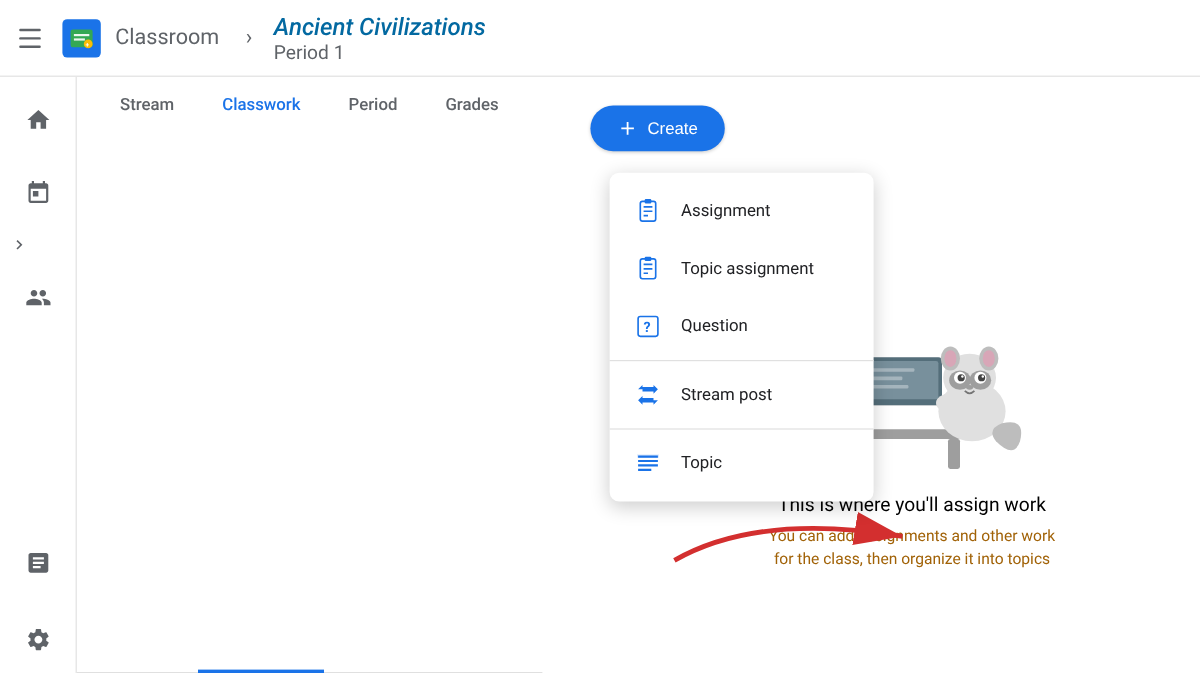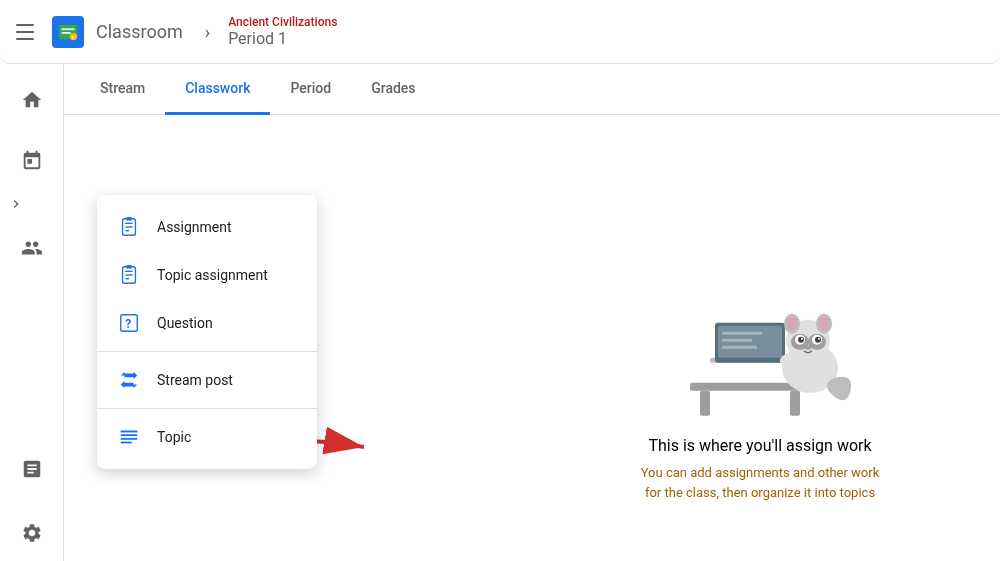--- a/index.html
+++ b/index.html
@@ -16,21 +16,20 @@
     
     .header {
       height: 64px;
       background: #fff;
       border-bottom: 1px solid #e0e0e0;
       display: flex;
       align-items: center;
       padding: 0 16px;
       gap: 12px;
       flex-shrink: 0;
-      border-radius: 10px;
     }
     .hamburger-icon {
       width: 24px;
       height: 24px;
       display: flex;
       flex-direction: column;
       justify-content: center;
       gap: 5px;
       cursor: pointer;
     }
@@ -64,23 +63,24 @@
     .header-breadcrumb-arrow {
       color: #5f6368;
       font-size: 18px;
       margin: 0 6px;
     }
     .header-class-info {
       display: flex;
       flex-direction: column;
     }
     .header-class-name {
-      font-size: 12px;
-      color: #b91c1c;
+      font-size: 20px;
+      color: #0369a1;
       font-weight: 500;
+      font-style: italic;
     }
     .header-class-period {
       font-size: 16px;
       color: #5f6368;
     }
 
     
     .main-layout {
       display: flex;
       flex: 1;
@@ -118,21 +118,21 @@
     }
     .sidebar-icon svg {
       width: 22px;
       height: 22px;
     }
 
     
     .content {
       flex: 1;
       display: flex;
-      flex-direction: column;
+      flex-direction: row;
       overflow: hidden;
       position: relative;
       justify-content: center;
     }
 
     
     .tabs {
       display: flex;
       border-bottom: 1px solid #e0e0e0;
       padding: 0 16px;
@@ -177,21 +177,21 @@
       cursor: pointer;
       position: relative;
       z-index: 10;
       box-shadow: 0 1px 3px rgba(0,0,0,0.2);
     }
 
     
     .dropdown-menu {
       position: absolute;
       top: 80px;
-      left: 33px;
+      left: 56px;
       background: #fff;
       border-radius: 8px;
       box-shadow: 0 4px 16px rgba(0,0,0,0.2);
       min-width: 220px;
       z-index: 100;
       padding: 8px 0;
     }
     .dropdown-item {
       display: flex;
       align-items: center;
@@ -332,20 +332,26 @@
 
     <div class="tabs">
       <div class="tab">Stream</div>
       <div class="tab active">Classwork</div>
       <div class="tab">Period</div>
       <div class="tab">Grades</div>
     </div>
 
     <div class="classwork-content">
 
+      <button class="create-btn">
+        <svg width="18" height="18" viewBox="0 0 24 24" fill="white">
+          <path d="M19 13h-6v6h-2v-6H5v-2h6V5h2v6h6v2z"></path>
+        </svg>
+        <span>Create</span>
+      </button>
 
       <div class="dropdown-menu">
 
         <div class="dropdown-item">
           <div class="dropdown-item-icon">
             <svg viewBox="0 0 24 24" fill="none" xmlns="http://www.w3.org/2000/svg">
               <rect x="5" y="3" width="14" height="18" rx="2" stroke="#1a73e8" stroke-width="1.5" fill="none"></rect>
               <line x1="8" y1="8" x2="16" y2="8" stroke="#1a73e8" stroke-width="1.5"></line>
               <line x1="8" y1="12" x2="16" y2="12" stroke="#1a73e8" stroke-width="1.5"></line>
               <line x1="8" y1="16" x2="12" y2="16" stroke="#1a73e8" stroke-width="1.5"></line>

